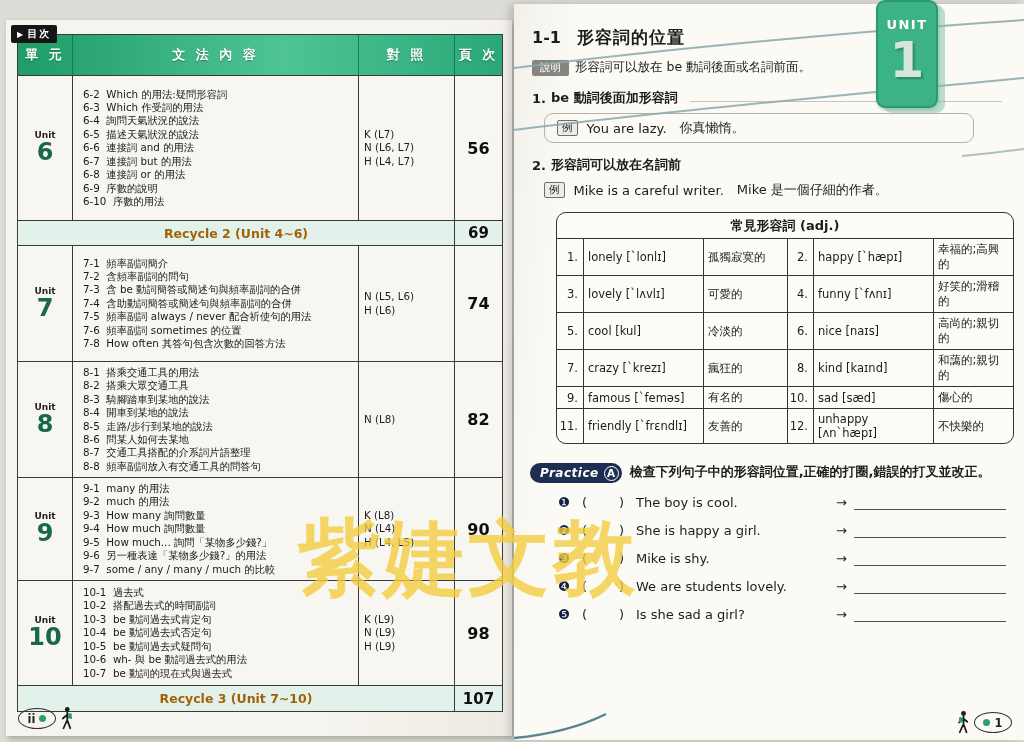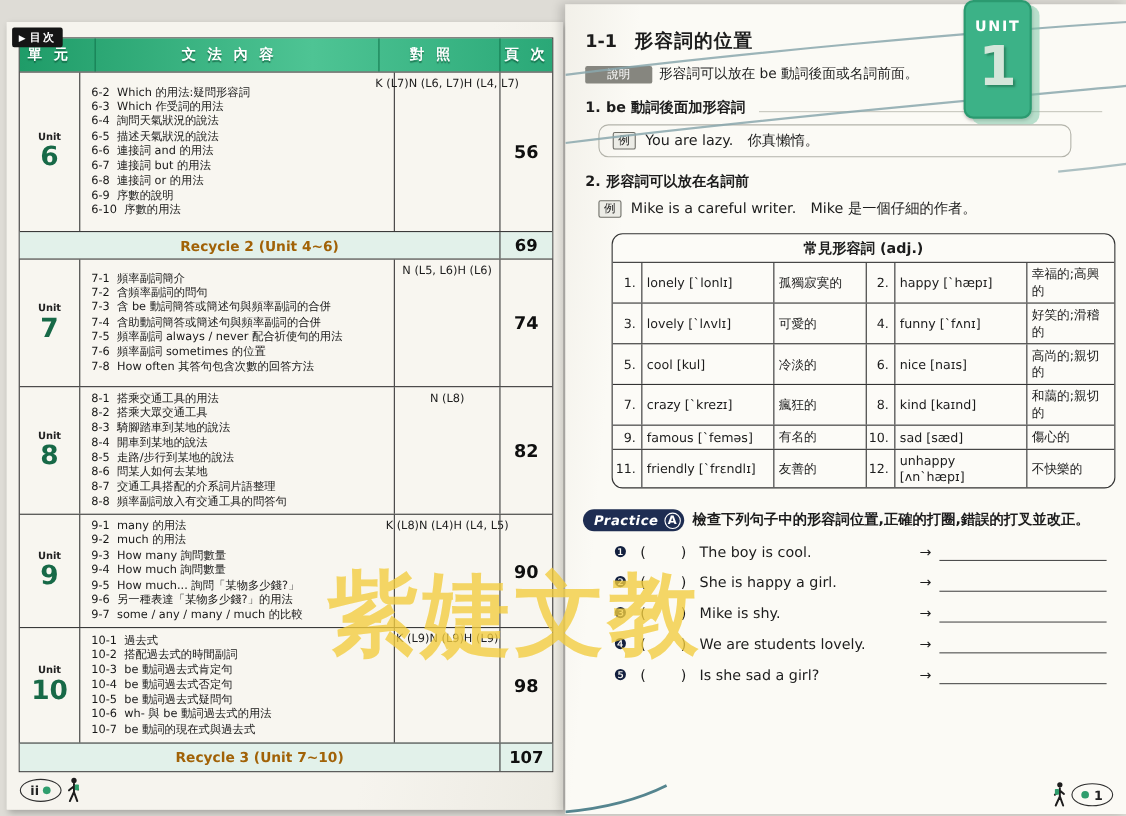--- a/index.html
+++ b/index.html
@@ -29,32 +29,32 @@
   }
   .corner-tag .tri { font-size: 8px; letter-spacing: 0; }
   
   .toc { position: absolute; left: 11px; top: 14px; right: 9px; border: 1.5px solid #3a3a3a; background: #f8f6f0; }
   .toc-row { display: flex; border-top: 1px solid #3a3a3a; }
   .toc-row:first-child { border-top: none; }
   .c1 { width: 54px; }
   .c2 { flex: 1; border-left: 1px solid #3a3a3a; }
   .c3 { width: 96px; border-left: 1px solid #3a3a3a; }
   .c4 { width: 48px; border-left: 1px solid #3a3a3a; text-align: center; }
-  .toc-header { height: 30px; background: linear-gradient(90deg, #1f9c68, #4ec494 55%, #2aa877); gap: 14px; }
+  .toc-header { height: 40px; background: linear-gradient(90deg, #1f9c68, #4ec494 55%, #2aa877); }
   .toc-header > div {
     display: flex; align-items: center; justify-content: center;
     color: #fff; font-weight: bold; font-size: 13px; letter-spacing: 3px;
     text-shadow: 0 1px 1px rgba(0,60,35,.5); border-left-color: #157a50;
   }
   .unit-cell { display: flex; flex-direction: column; align-items: center; justify-content: center; }
   .unit-word { font-size: 9px; font-weight: bold; color: #222; }
   .unit-num { font-size: 24px; font-weight: bold; color: #176947; line-height: 1.05; }
   .content-cell { padding: 4px 4px 4px 10px; display: flex; flex-direction: column; justify-content: center; }
   .toc-line { font-size: 10.3px; line-height: 13.4px; white-space: pre; color: #181818; }
-  .ref-cell { padding: 4px 5px; display: flex; justify-content: center; }
+  .ref-cell { padding: 4px 5px; display: flex; flex-direction: column; justify-content: center; }
   .ref-line { font-size: 10.3px; line-height: 13.5px; white-space: pre; }
   .page-cell { display: flex; align-items: center; justify-content: center; font-weight: bold; font-size: 16px; color: #0f0f0f; }
   .recycle-row { background: #e2f1ea; height: 25px; }
   .recycle-label { flex: 1; display: flex; align-items: center; justify-content: center; font-weight: bold; font-size: 12.5px; color: #a16207; }
   
   .footer { position: absolute; bottom: 5px; display: flex; align-items: center; gap: 3px; z-index: 20; }
   .footer-left { left: 12px; }
   .footer-right { right: 12px; }
   .bubble {
     border: 1.5px solid #2e2e2e; border-radius: 50%;
@@ -74,21 +74,21 @@
   }
   .unit-tab .word { color: #fff; font-weight: bold; font-size: 13px; letter-spacing: 1.5px; margin-top: 15px; }
   .unit-tab .num { font-size: 50px; font-weight: bold; color: #d4e6da; line-height: 1; margin-top: 3px; text-shadow: 2px 2px 2px rgba(30,100,70,.55); }
   
   .lesson-header { position: relative; z-index: 4; display: flex; align-items: center; gap: 5px; margin: 96px 0 0 18px; }
   .lesson-title { font-size: 26px; font-weight: bold; color: #12976b; letter-spacing: 3px; }
   .sec-head { display: flex; gap: 16px; align-items: baseline; margin: 22px 0 0 18px; }
   .sec-num { font-size: 16px; font-weight: bold; }
   .sec-title { font-size: 17px; font-weight: bold; letter-spacing: 1px; }
   .explain-row { display: flex; align-items: center; gap: 6px; margin: 10px 0 0 18px; font-size: 12.5px; }
-  .badge-sm { background: #86867f; color: #fff; font-size: 10.5px; padding: 1px 20px; border-radius: 2px; flex: none; }
+  .badge-sm { background: #86867f; color: #fff; font-size: 10.5px; padding: 1px 8px; border-radius: 2px; flex: none; }
   .badge-ex { border: 1px solid #6f6f68; background: #ecece6; color: #222; font-size: 10.5px; padding: 0 4px; border-radius: 2px; flex: none; }
   .point-row { display: flex; align-items: center; margin: 13px 18px 0 18px; font-size: 13px; font-weight: bold; }
   .point-row .pt-num { margin-right: 5px; }
   .point-row .rule { flex: 1; border-bottom: 1px solid #c6c6bd; margin: 6px 4px 0 12px; }
   .example-box {
     margin: 6px 18px 0 30px; border: 1px solid #b3b3aa; border-radius: 9px;
     padding: 5px 12px; font-size: 13px; display: flex; align-items: center; gap: 9px; width: 430px;
   }
   .example-plain { margin: 7px 18px 0 30px; font-size: 13px; display: flex; align-items: center; gap: 9px; }
   .ex-zh { margin-left: 4px; }

